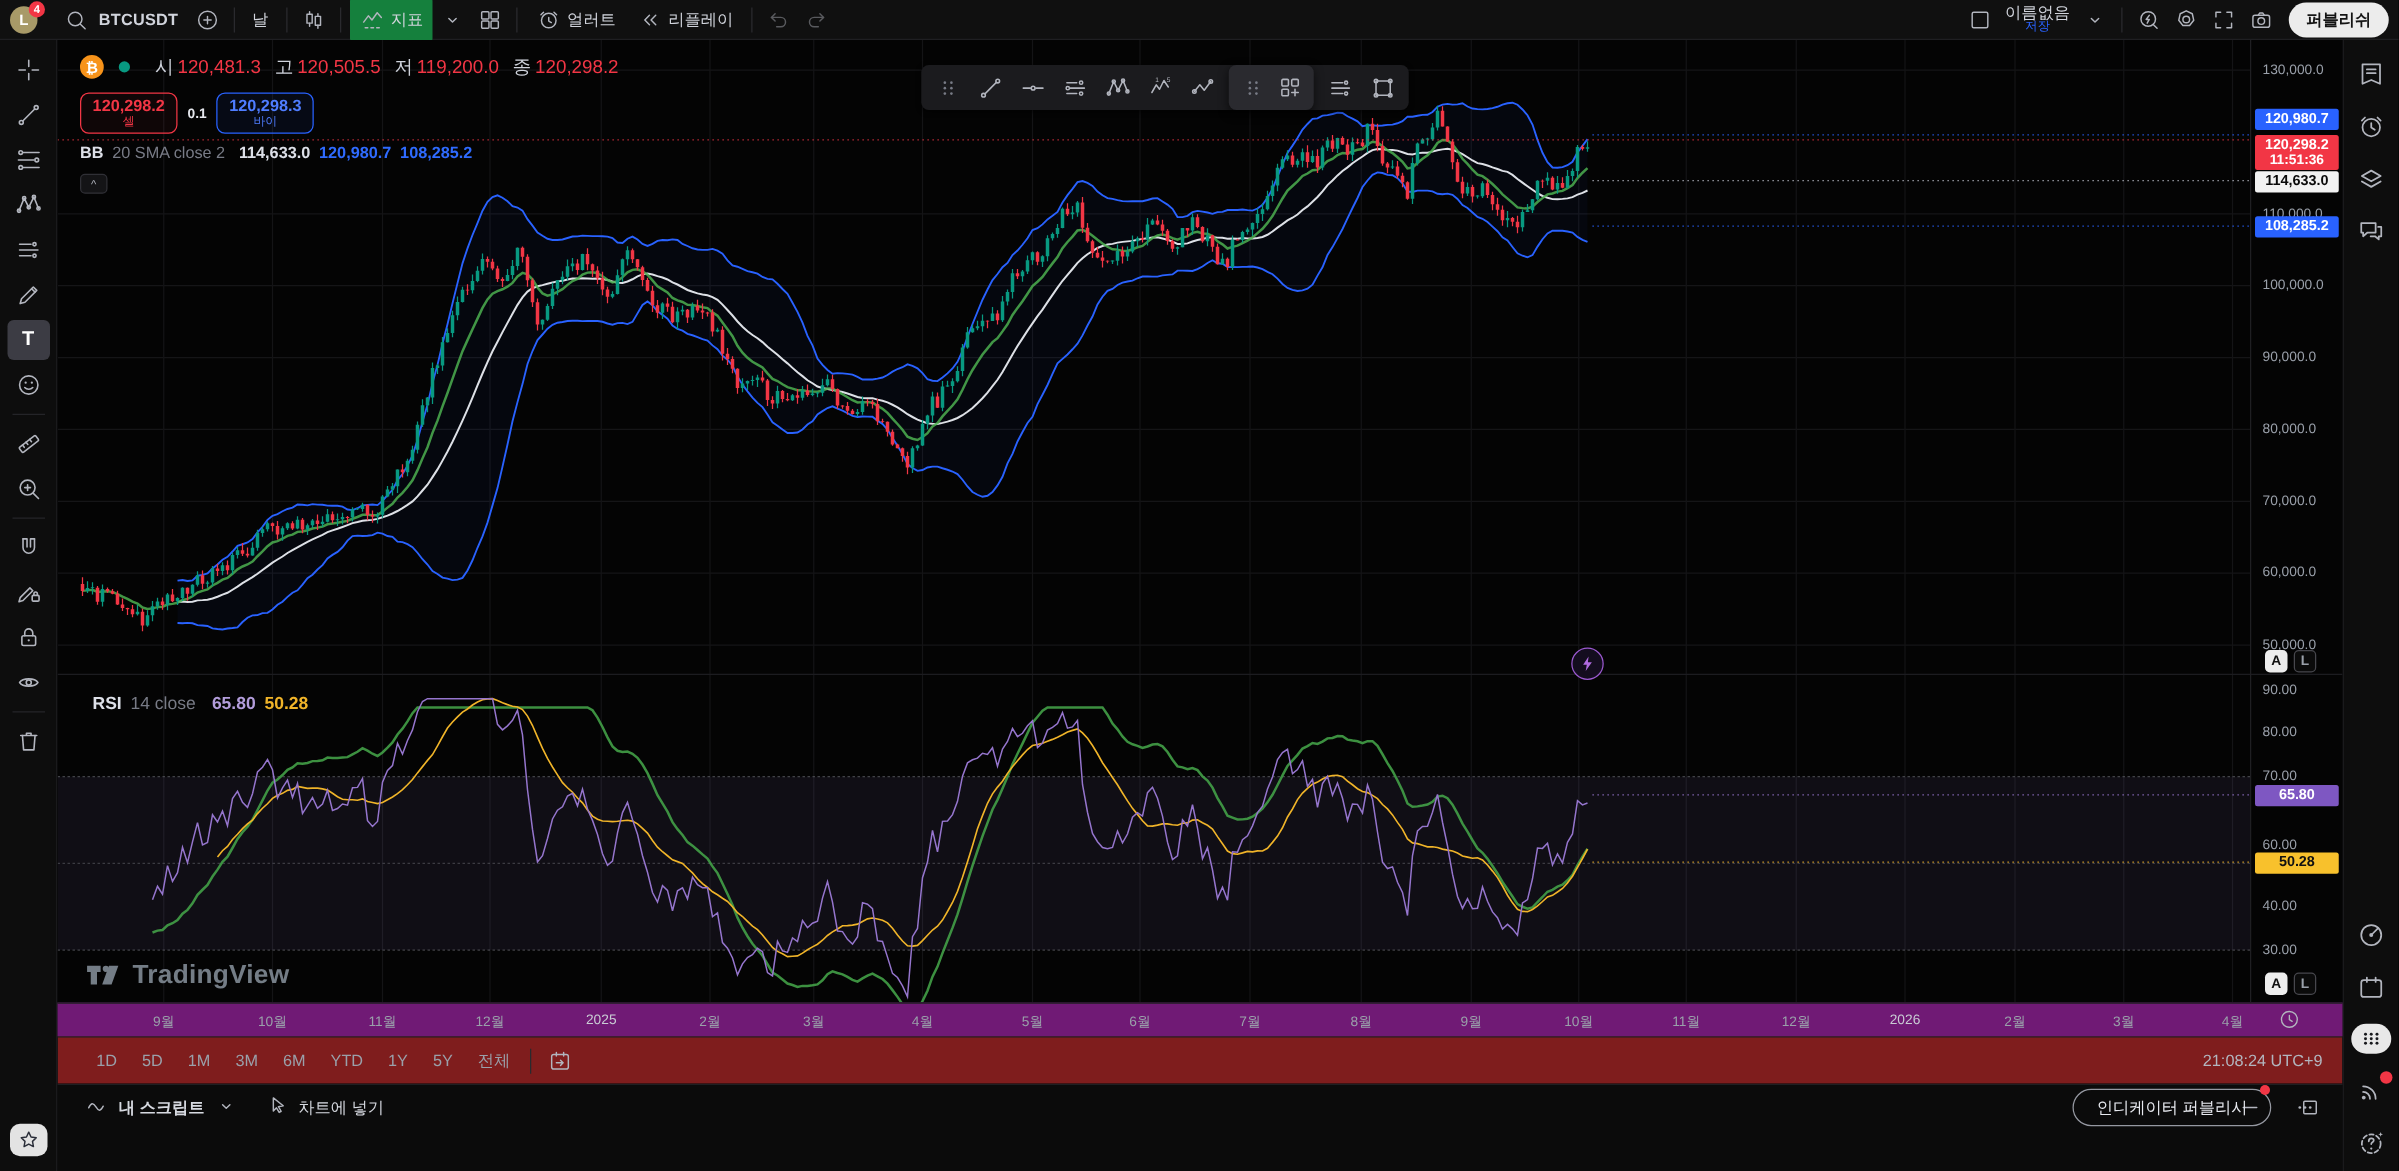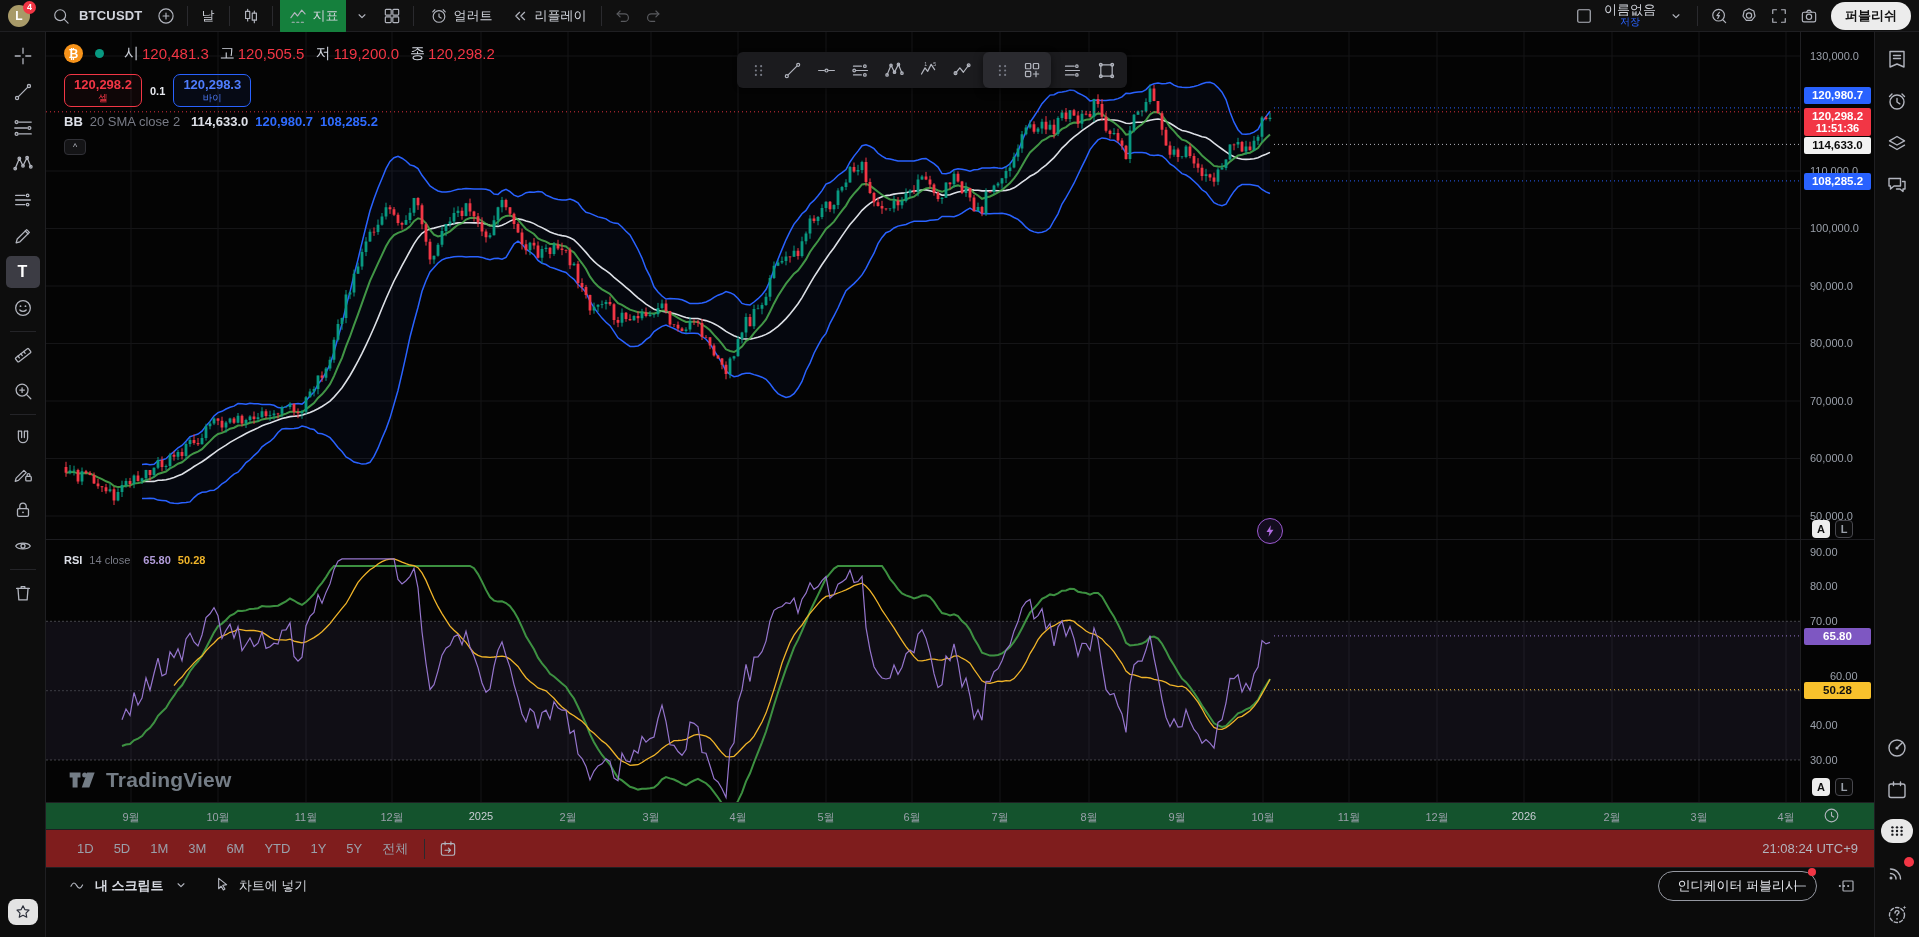--- a/index.html
+++ b/index.html
@@ -54,40 +54,40 @@
   .trade-box .tl{font-size:9.5px;line-height:11px;}
   .sell{border:1px solid #f23645;color:#f23645;background:rgba(242,54,69,.05);}
   .buy{border:1px solid #2962ff;color:#4f7dff;background:rgba(41,98,255,.07);}
   .spread{color:#e6e8ee;font-size:11px;font-weight:700;}
   .legend-bb{position:absolute;left:18px;top:82px;display:flex;align-items:center;gap:7px;font-size:13px;z-index:3;white-space:nowrap;}
   .legend-bb .nm{color:#dde0e8;font-weight:700;}
   .legend-bb .pr{color:#787b86;}
   .legend-bb .vb{color:#dde0e8;font-weight:700;margin-left:4px;}
   .legend-bb .vu,.legend-bb .vl{color:#2f6bff;font-weight:600;}
   .collapse-btn{position:absolute;left:18px;top:107px;width:22px;height:16px;background:#141416;border:1px solid #303036;border-radius:4px;color:#b2b5be;font-size:9px;line-height:13px;text-align:center;cursor:pointer;z-index:3;padding:0;}
-  .legend-rsi{position:absolute;left:18px;top:522px;display:flex;align-items:flex-start;gap:7px;font-size:11px;z-index:3;}
+  .legend-rsi{position:absolute;left:28px;top:522px;display:flex;align-items:flex-start;gap:7px;font-size:14px;z-index:3;}
   .legend-rsi .nm{color:#dde0e8;font-weight:700;}
   .legend-rsi .pr{color:#787b86;}
   .legend-rsi .v1{color:#b39ddb;font-weight:600;margin-left:6px;}
   .legend-rsi .v2{color:#f0b429;font-weight:700;}
   .float-toolbar{position:absolute;left:691px;top:20px;height:36px;background:#1b1b1e;border-radius:6px;display:flex;align-items:center;padding:0 6px;gap:4px;z-index:4;box-shadow:0 1px 4px rgba(0,0,0,.6);}
   .ft-icon{width:30px;height:30px;display:flex;align-items:center;justify-content:center;border-radius:4px;cursor:pointer;}
   .ft-popup{display:flex;align-items:center;background:#2a2a2f;border-radius:6px;padding:3px 4px;margin:0 2px;box-shadow:0 3px 8px rgba(0,0,0,.55);}
   .lightning-badge{position:absolute;left:1211px;top:486px;width:26px;height:26px;border-radius:50%;border:1.5px solid #9b59d0;background:#140d1f;display:flex;align-items:center;justify-content:center;z-index:3;cursor:pointer;}
   .watermark{position:absolute;left:22px;top:736px;display:flex;align-items:center;gap:8px;z-index:2;opacity:.95;}
   .watermark .wm-text{color:#7b848e;font-size:21px;font-weight:700;letter-spacing:.2px;}
   .price-axis{position:absolute;right:0;top:0;width:74px;height:770px;border-left:1px solid #1f1f22;font-size:11px;color:#9aa0aa;z-index:2;background:transparent;}
   .pa-tick{position:absolute;left:9px;height:15px;line-height:15px;}
   .pa-badge{position:absolute;left:3px;width:67px;text-align:center;border-radius:2px;font-weight:700;font-size:11.5px;line-height:16px;}
   .pa-badge .sub{display:block;font-weight:700;font-size:11px;line-height:13px;margin-top:-2px;}
   .al-pair{position:absolute;left:11px;display:flex;gap:5px;z-index:4;}
   .al-btn{width:18px;height:18px;border-radius:4px;font-size:11px;font-weight:700;display:flex;align-items:center;justify-content:center;cursor:pointer;}
   .al-a{background:#ededed;color:#111;}
   .al-l{background:#0b0b0b;color:#9aa0aa;border:1px solid #47474d;}
-  .time-axis{height:27px;background:#14532d;border-top:1px solid #1f1f22;position:relative;color:#9aa0aa;font-size:11px;}
+  .time-axis{height:27px;background:#701a75;border-top:1px solid #1f1f22;position:relative;color:#9aa0aa;font-size:11px;}
   .ta-label{position:absolute;top:7px;width:44px;margin-left:-22px;text-align:center;cursor:default;}
   .ta-label.year{color:#c9ccd4;}
   .ta-clock{position:absolute;left:1776px;top:3px;cursor:pointer;}
   .range-bar{height:38px;background:#7f1d1d;border-top:1px solid #1f1f22;display:flex;align-items:center;padding:0 16px 0 22px;gap:2px;}
   .range-btn{color:#9aa0aa;font-size:13px;padding:3px 9px;border-radius:4px;cursor:pointer;background:none;border:none;font-family:inherit;}
   .clock-text{margin-left:auto;color:#b2b5be;font-size:13px;}
   .pine-panel{flex:1;background:#0b0b0b;border-top:1px solid #1f1f22;position:relative;overflow:hidden;}
   .pine-tabs{height:40px;display:flex;align-items:center;padding-left:10px;gap:2px;}
   .pine-tab{font-size:13px;color:#b2b5be;padding:7px 15px;border-radius:16px;cursor:pointer;}
   .pine-tab.active{background:#2c2c31;color:#e8eaf0;}
@@ -597,21 +597,21 @@
           <div class="pa-tick" style="top: 361.5px; text-align: center;">70,000.0</div>
           <div class="pa-tick" style="top: 419px;">60,000.0</div>
           <div class="pa-tick" style="top: 476.5px;">50,000.0</div>
           <div class="pa-badge" style="top: 55px; height: 17px; background: rgb(41, 98, 255); color: rgb(255, 255, 255);">120,980.7</div>
           <div class="pa-badge" style="top: 76px; height: 28px; background: rgb(242, 54, 69); color: rgb(255, 255, 255);">120,298.2<span class="sub">11:51:36</span></div>
           <div class="pa-badge" style="top: 105px; height: 17px; background: rgb(242, 242, 242); color: rgb(10, 10, 10);">114,633.0</div>
           <div class="pa-badge" style="top: 141px; height: 17px; background: rgb(41, 98, 255); color: rgb(255, 255, 255);">108,285.2</div>
           <div class="pa-tick" style="top: 512.5px;">90.00</div>
           <div class="pa-tick" style="top: 547.17px;">80.00</div>
           <div class="pa-tick" style="top: 581.84px;">70.00</div>
-          <div class="pa-tick" style="top: 637px; margin-left: 20px;">60.00</div>
+          <div class="pa-tick" style="top: 637px;">60.00</div>
           <div class="pa-tick" style="top: 685.85px;">40.00</div>
           <div class="pa-tick" style="top: 720.52px;">30.00</div>
           <div class="pa-badge" style="top: 595.901px; height: 17px; background: rgb(126, 87, 194); color: rgb(255, 255, 255);">65.80</div>
           <div class="pa-badge" style="top: 649.709px; height: 17px; background: rgb(248, 193, 44); color: rgb(17, 17, 17);">50.28</div>
         </div>
     </div>
 
     <div class="time-axis" id="time-axis">
       <span class="ta-clock"><svg width="19" height="19" viewBox="0 0 24 24" fill="none" stroke="#b2b5be" stroke-width="1.4" stroke-linecap="round" stroke-linejoin="round">
             <circle cx="12" cy="12" r="8"></circle>

